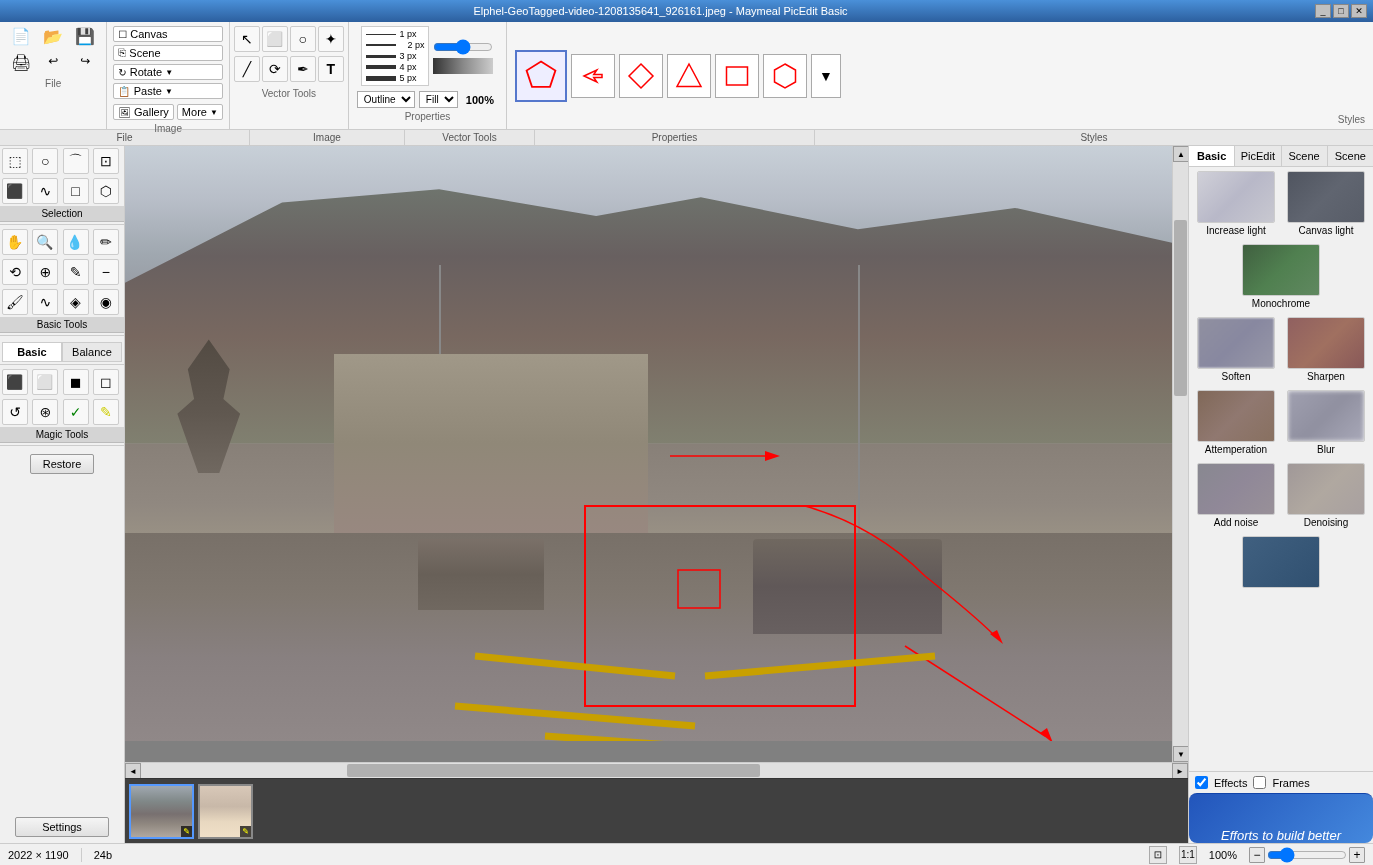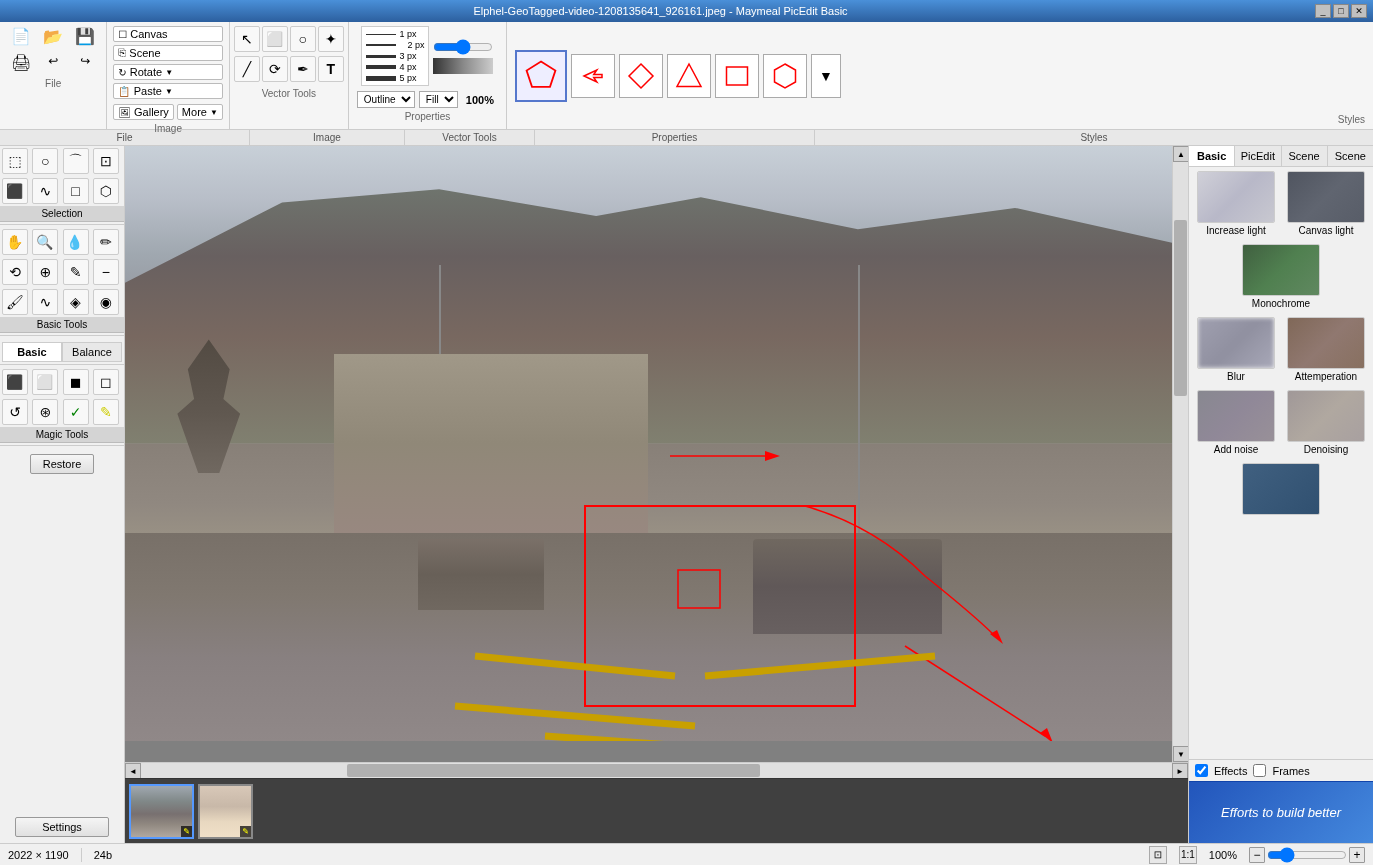--- a/index.html
+++ b/index.html
@@ -831,33 +831,47 @@
 
       <div class="effects-row">
         <div class="effect-item">
           <div class="effect-thumb">
             <div class="effect-thumb-img eff-monochrome" style="width:100%; height:100%;"></div>
           </div>
           <span class="effect-label">Monochrome</span>
         </div>
       </div>
 
-
       <div class="effects-row">
+        <div class="effect-item">
+          <div class="effect-thumb">
+            <div class="effect-thumb-img eff-soften" style="width:100%; height:100%;"></div>
+          </div>
+          <span class="effect-label">Soften</span>
+        </div>
+        <div class="effect-item">
+          <div class="effect-thumb">
+            <div class="effect-thumb-img eff-sharpen" style="width:100%; height:100%;"></div>
+          </div>
+          <span class="effect-label">Sharpen</span>
+        </div>
+      </div>
+
+      <div class="effects-row">
+        <div class="effect-item">
+          <div class="effect-thumb">
+            <div class="effect-thumb-img eff-attemperation" style="width:100%; height:100%;"></div>
+          </div>
+          <span class="effect-label">Attemperation</span>
+        </div>
         <div class="effect-item">
           <div class="effect-thumb">
             <div class="effect-thumb-img eff-blur" style="width:100%; height:100%;"></div>
           </div>
           <span class="effect-label">Blur</span>
-        </div>
-        <div class="effect-item">
-          <div class="effect-thumb">
-            <div class="effect-thumb-img eff-attemperation" style="width:100%; height:100%;"></div>
-          </div>
-          <span class="effect-label">Attemperation</span>
         </div>
       </div>
 
       <div class="effects-row">
         <div class="effect-item">
           <div class="effect-thumb">
             <div class="effect-thumb-img eff-add-noise" style="width:100%; height:100%;"></div>
           </div>
           <span class="effect-label">Add noise</span>
         </div>
@@ -876,21 +890,21 @@
       </div>
     </div>
 
     <div id="effects-bottom" style="display:flex; align-items:center; padding:4px 6px; border-top:1px solid #ccc; gap:6px;">
       <input type="checkbox" checked="" class="effects-checkbox" style="">
       <label class="effects-label">Effects</label>
       <input type="checkbox" class="effects-checkbox" style="">
       <label class="effects-label">Frames</label>
     </div>
 
-    <div id="ad-banner" style="height:62px; background:linear-gradient(135deg,#2255bb,#4488dd); display:flex; align-items:center; justify-content:center; color:white; font-style:italic; font-size:13px; border-top:1px solid #1144aa;">
+    <div id="ad-banner" style="height:50px; background:linear-gradient(135deg,#2255bb,#4488dd); display:flex; align-items:flex-end; justify-content:center; color:white; font-style:italic; font-size:13px; border-top:1px solid #1144aa;border-radius:8px;">
       <span>Efforts to build better</span>
     </div>
   </div>
 </div>
 
 <div id="status-bar" style="height:22px; background:#f0f0f0; border-top:1px solid #ccc; display:flex; align-items:center; padding:0 8px; gap:12px; font-size:11px;">
   <span>2022 × 1190</span>
   <div class="status-divider"></div>
   <span>24b</span>
   <div style="flex:1;"></div>

